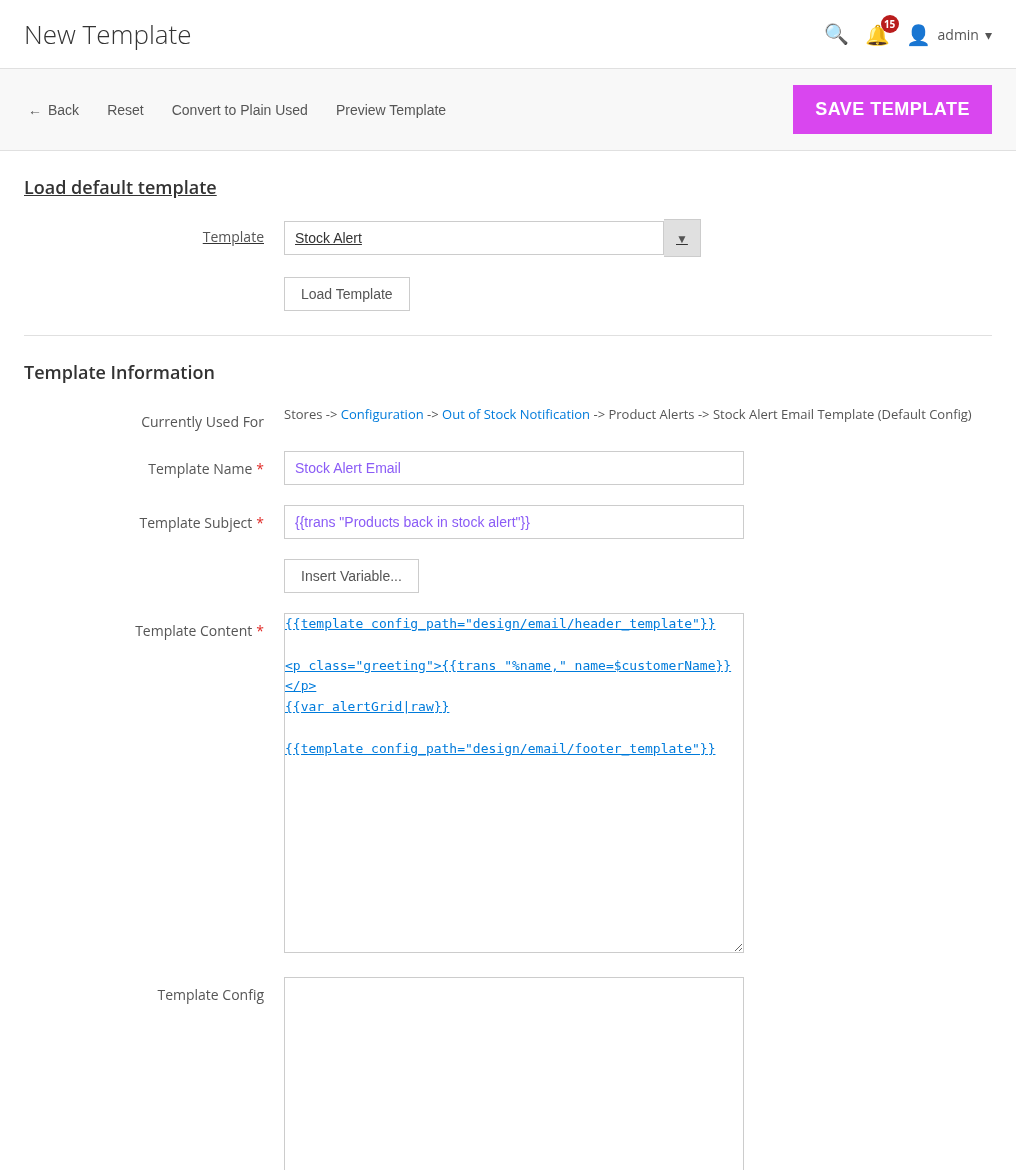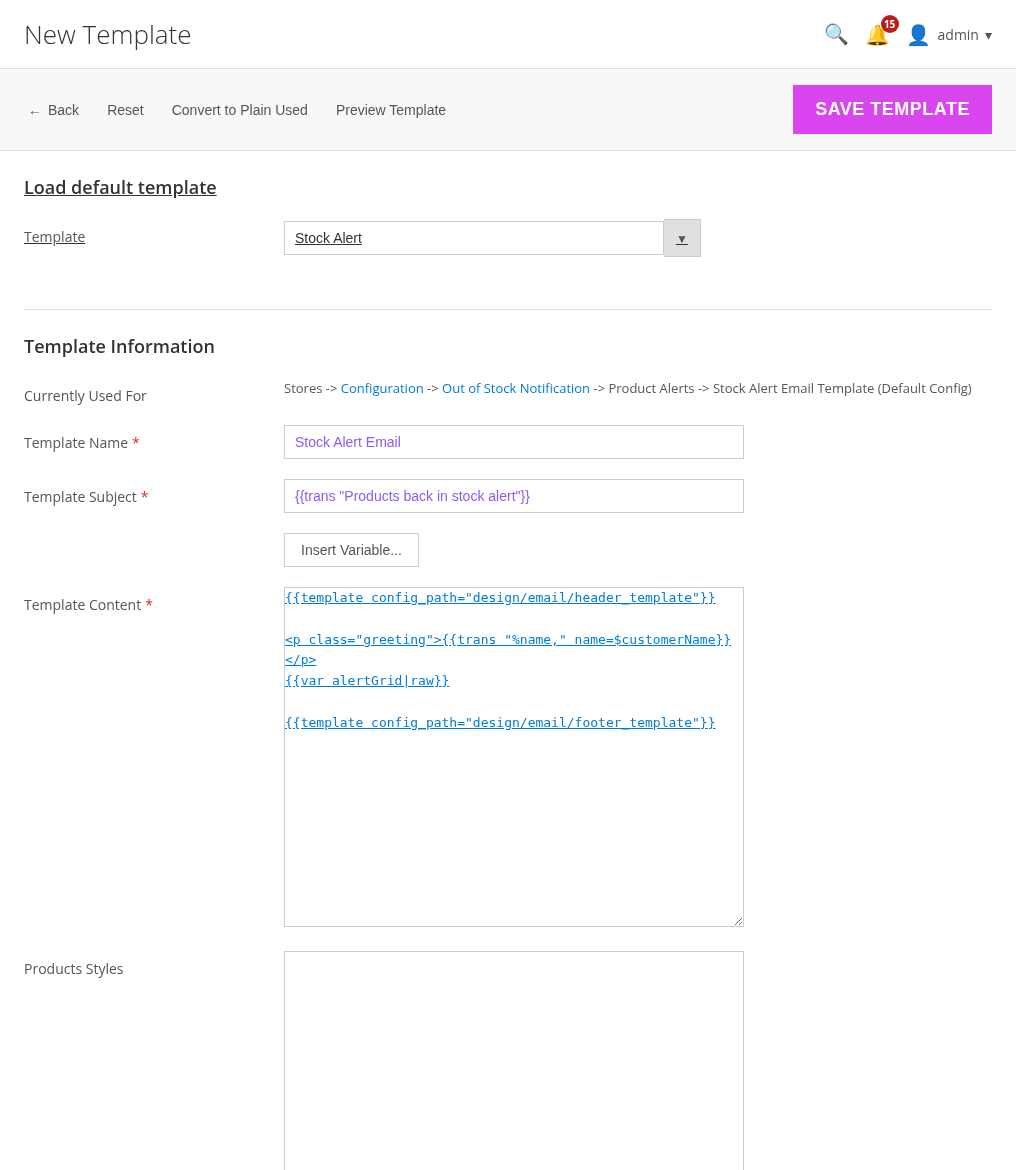--- a/index.html
+++ b/index.html
@@ -109,20 +109,21 @@
       margin-bottom: 20px;
     }
     .form-row {
       display: flex;
       align-items: flex-start;
       margin-bottom: 20px;
     }
     .form-label {
       width: 260px;
       min-width: 260px;
+      text-align: right;
       padding-right: 20px;
       padding-top: 8px;
       color: #555;
       font-size: 14px;
     }
     .required-star {
       color: #e02b27;
       margin-left: 4px;
     }
     .form-control-wrap {
@@ -259,20 +260,23 @@
         <div class="select-wrap">
           <select class="form-select">
             <option>Stock Alert</option>
           </select>
           <div class="select-arrow">▼</div>
         </div>
       </div>
     </div>
     <div class="form-row">
       <div class="form-label"></div>
+      <div class="form-control-wrap">
+        <button class="btn-default">Load Template</button>
+      </div>
     </div>
   </div>
 
   <hr class="section-divider">
 
   <div>
     <div class="section-title">Template Information</div>
 
     <div class="form-row">
       <div class="form-label">Currently Used For</div>
@@ -316,20 +320,20 @@
         <textarea class="form-textarea" style="">{{template config_path="design/email/header_template"}}
 
 &lt;p class="greeting"&gt;{{trans "%name," name=$customerName}}&lt;/p&gt;
 {{var alertGrid|raw}}
 
 {{template config_path="design/email/footer_template"}}</textarea>
       </div>
     </div>
 
     <div class="form-row">
-      <div class="form-label">Products Styles</div>
+      <div class="form-label">Template Config</div>
       <div class="form-control-wrap">
         <textarea class="form-textarea template-styles-textarea" style=""></textarea>
       </div>
     </div>
 
   </div>
 </div>
 
 </body></html>

